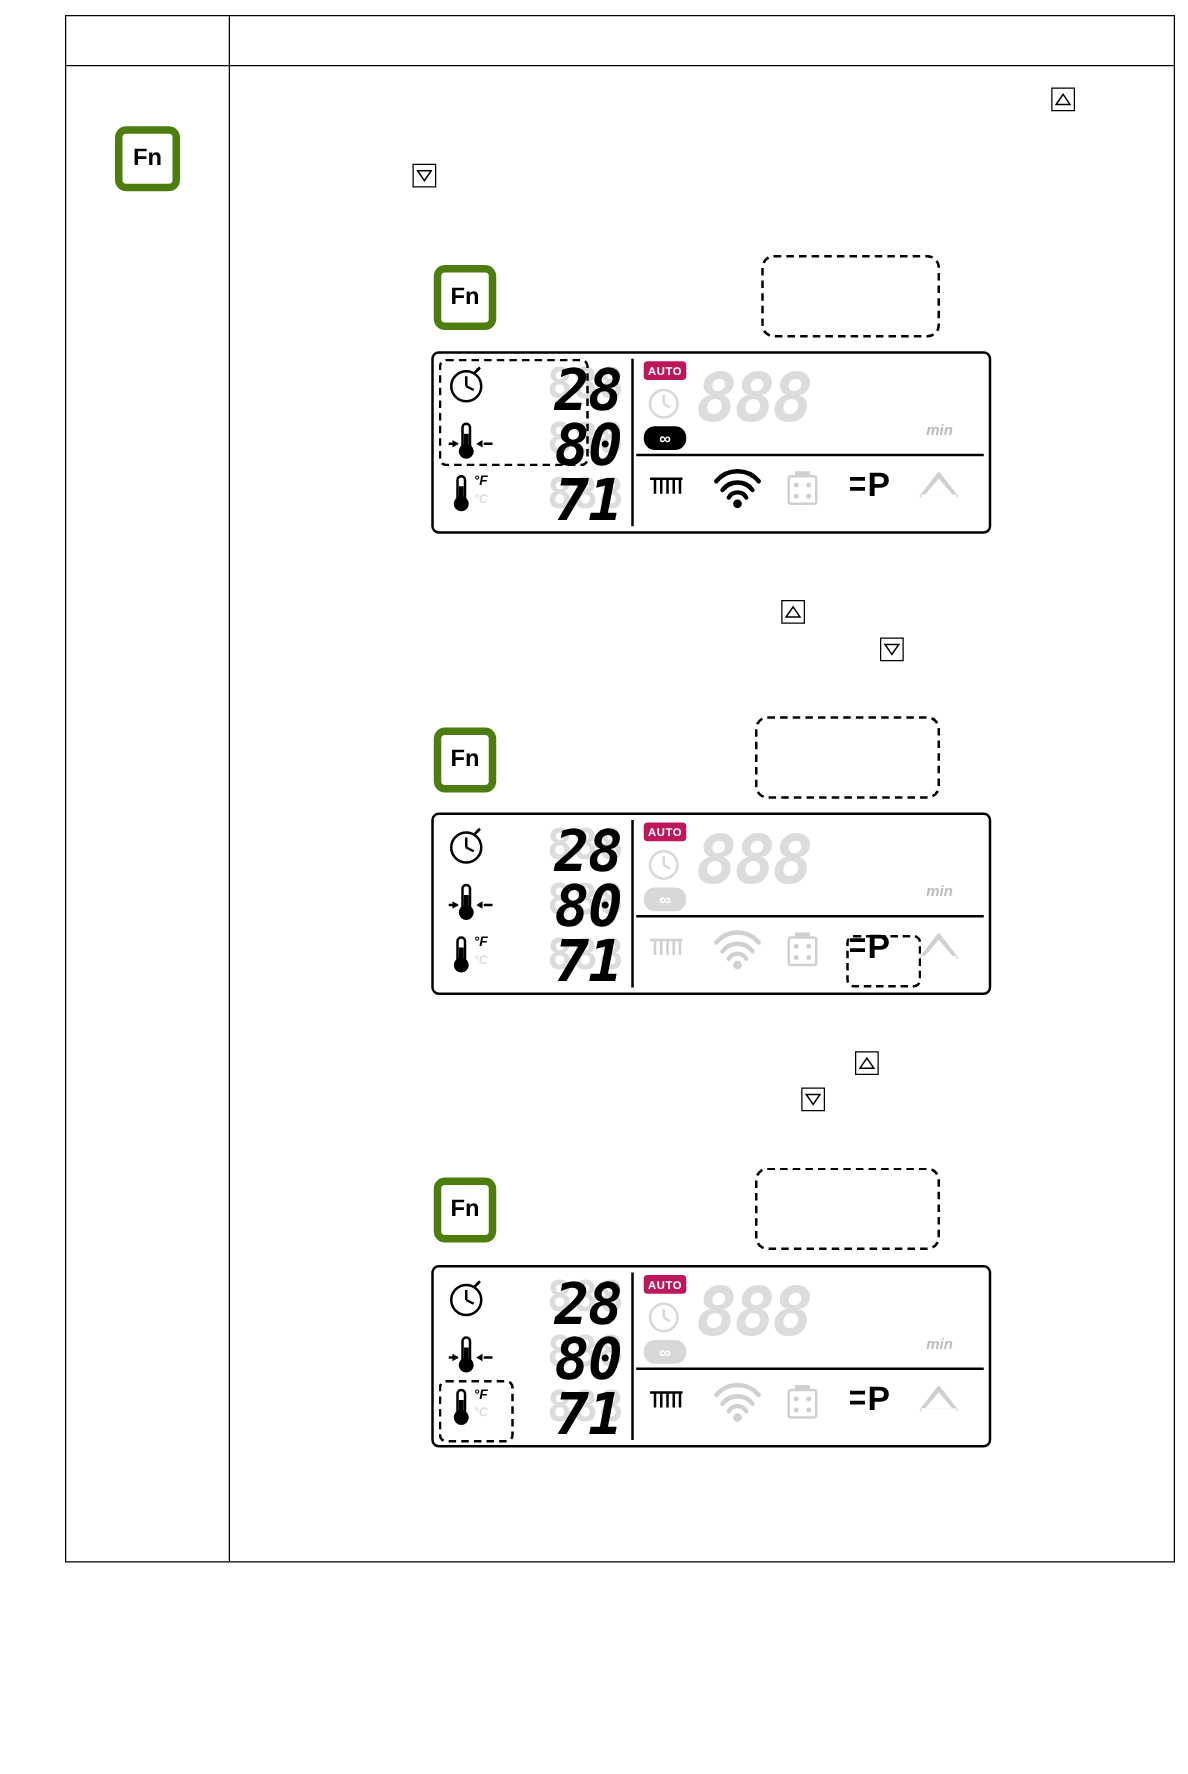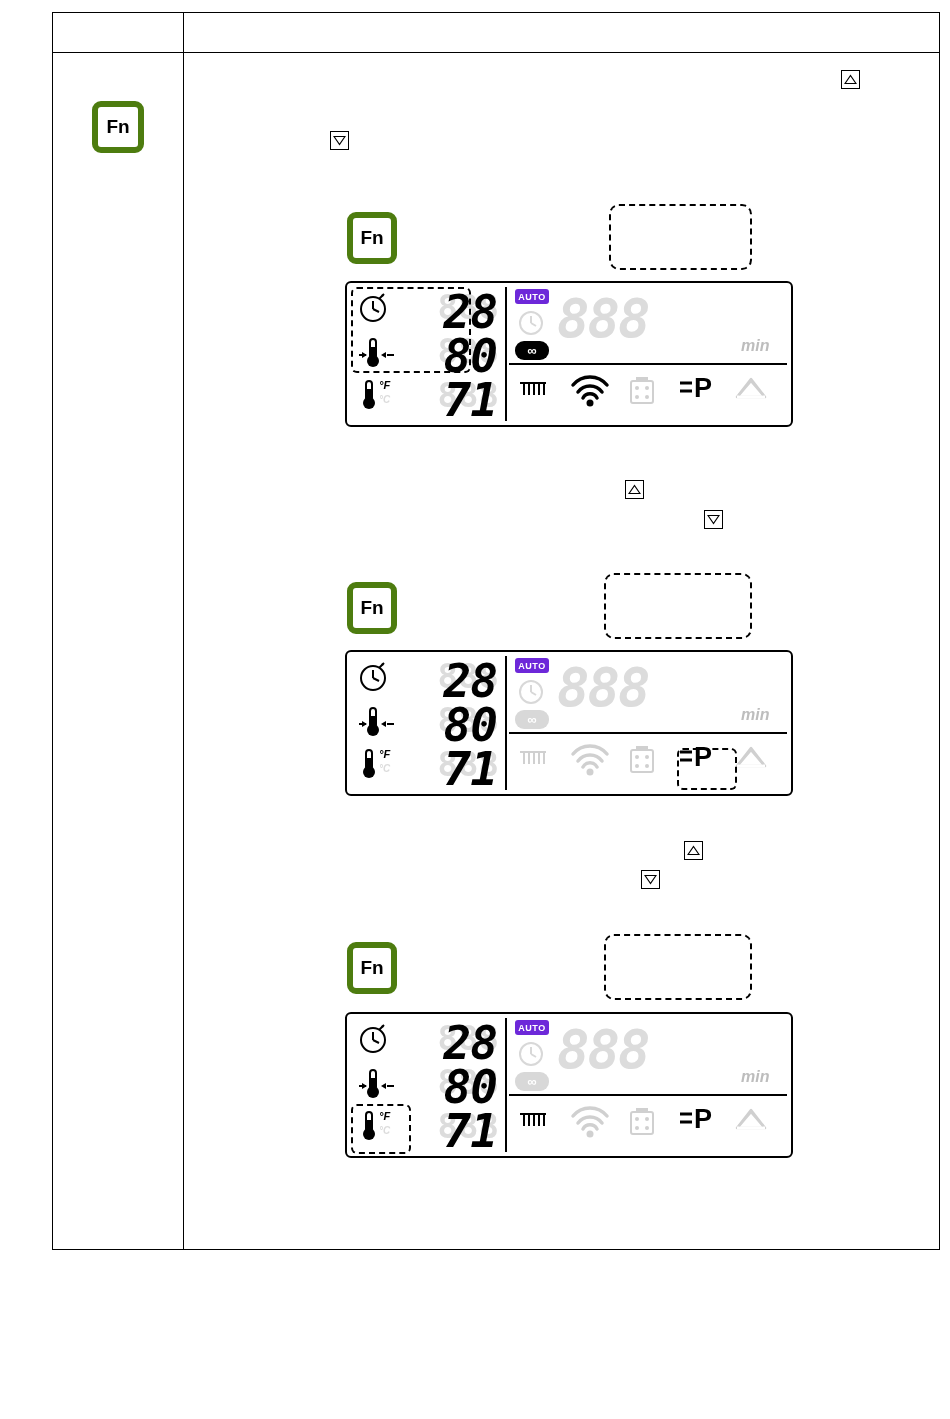--- a/index.html
+++ b/index.html
@@ -178,21 +178,21 @@
     top: 2px;
     bottom: 2px;
   }
   .auto-badge {
     position: absolute;
     left: 6px;
     top: 4px;
     width: 34px;
     height: 15px;
     border-radius: 3px;
-    background: #6d28d9;
+    background: #be185d;
     color: #fff;
     font-size: 9px;
     font-weight: bold;
     display: flex;
     align-items: center;
     justify-content: center;
     letter-spacing: 0.5px;
   }
   .clock-ghost {
     position: absolute;
@@ -226,21 +226,21 @@
     font-size: 54px;
     font-weight: bold;
     color: #dcdcdc;
     letter-spacing: -2px;
     font-style: italic;
   }
   .min-label {
     position: absolute;
     left: 232px;
     top: 52px;
-    font-size: 16px;
+    font-size: 12px;
     font-style: italic;
     color: #bdbdbd;
     font-weight: bold;
   }
 
   .icon-strip {
     position: absolute;
     left: 0;
     right: 0;
     top: 78px;

